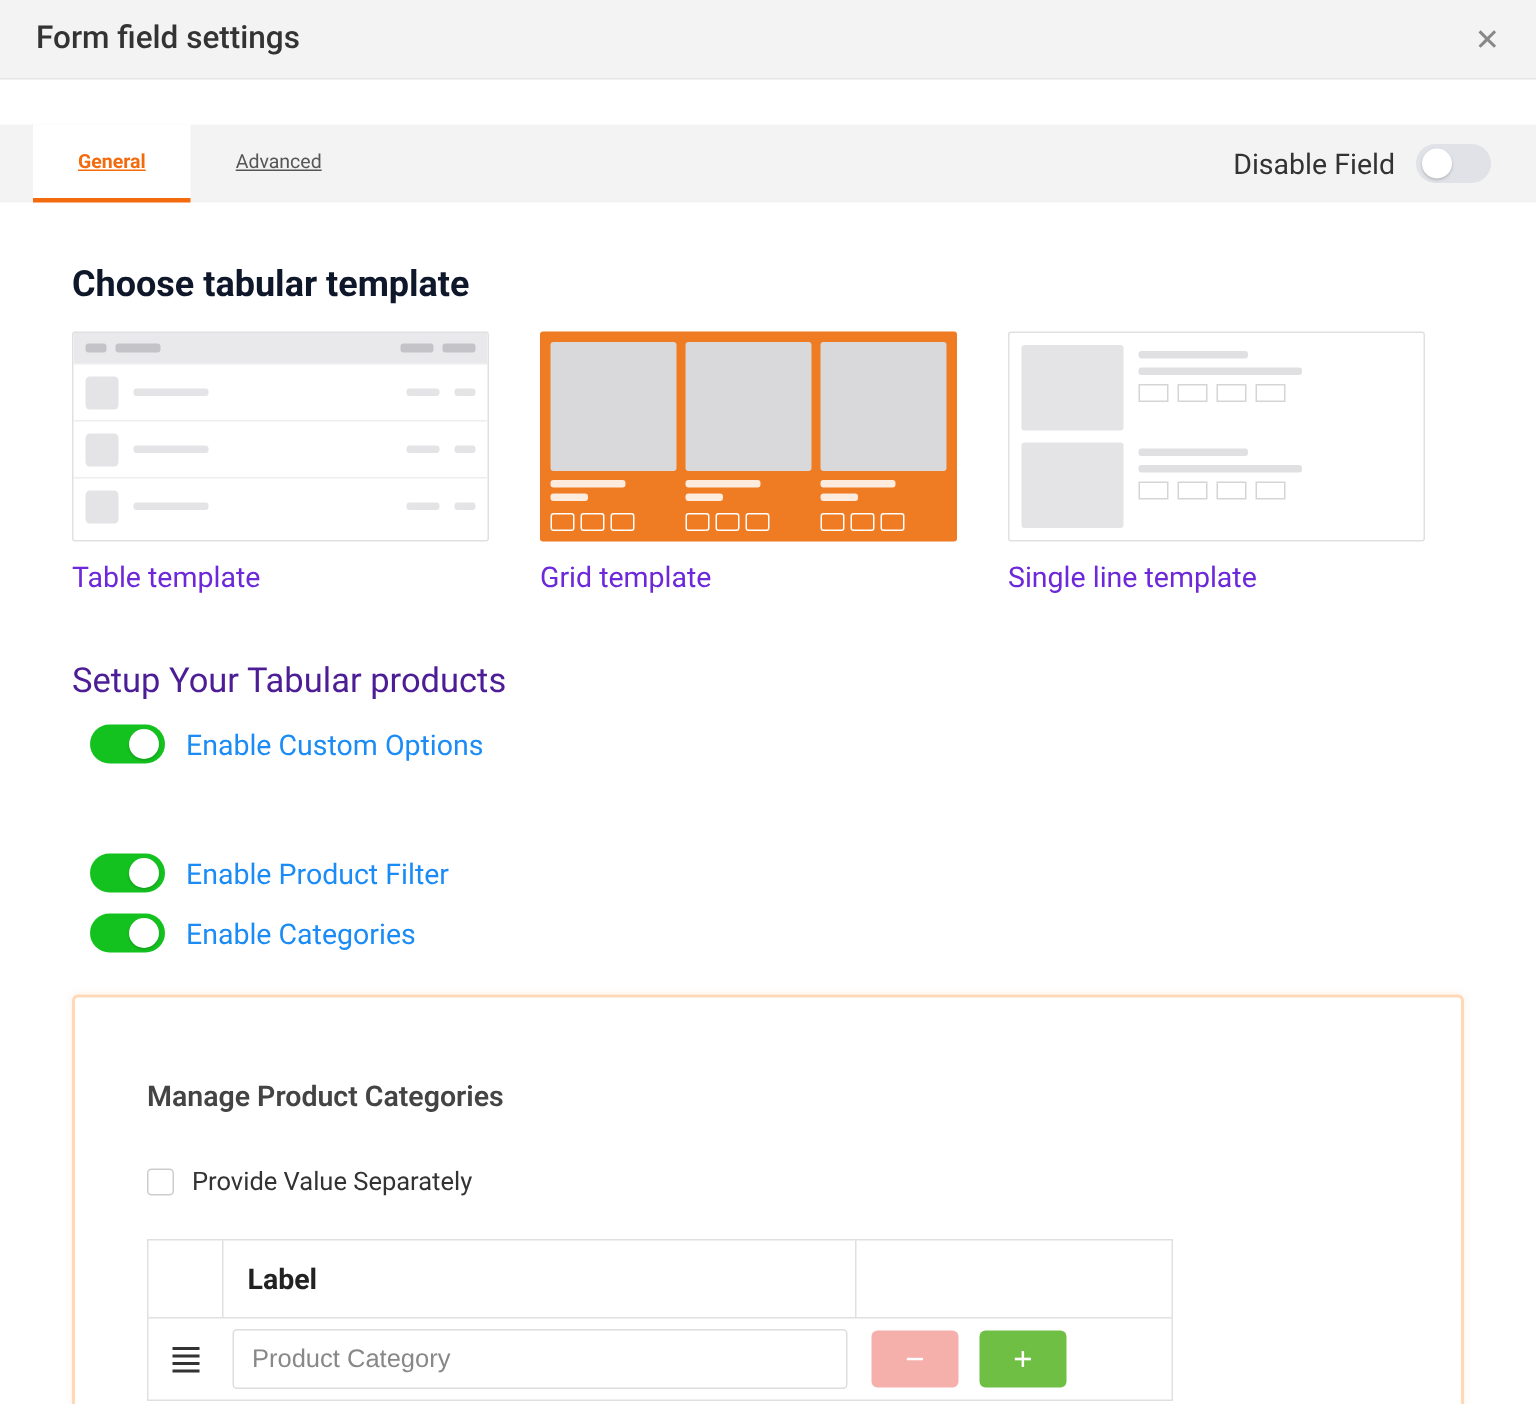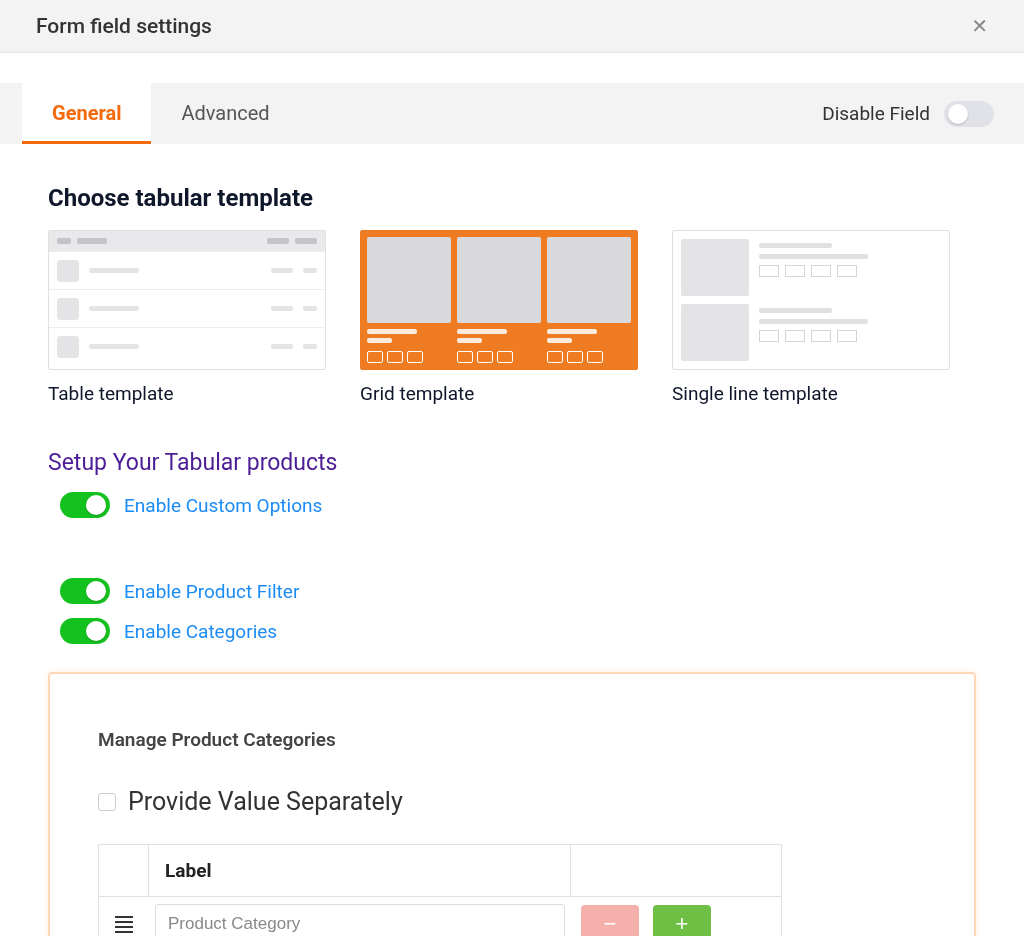--- a/index.html
+++ b/index.html
@@ -8,21 +8,21 @@
     font-family: -apple-system, BlinkMacSystemFont, "Segoe UI", Roboto, sans-serif;
     background: #fff;
     color: #222;
     width: 1024px;
   }
 
   
   .header {
     background: #f3f3f3;
     border-bottom: 1px solid #e6e6e6;
-    padding: 14px 36px;
+    padding: 14px 24px;
     display: flex;
     align-items: center;
     justify-content: space-between;
   }
   .header h1 {
     margin: 0;
     font-size: 21px;
     font-weight: 500;
     color: #333;
   }
@@ -35,23 +35,24 @@
   
   .tabs-row {
     display: flex;
     align-items: stretch;
     background: #f3f3f3;
     padding-left: 22px;
     margin-top: 30px;
   }
   .tab {
     padding: 18px 30px 16px;
-    font-size: 20px;
+    font-size: 13px;
     color: #555;
     cursor: pointer;
+    text-decoration: underline;
   }
   .tab.active {
     background: #fff;
     color: #f36b0d;
     font-weight: 700;
     border-bottom: 3px solid #f36b0d;
   }
   .tabs-right {
     margin-left: auto;
     display: flex;
@@ -95,21 +96,21 @@
     margin: 12px 0 18px;
     color: #0f172a;
   }
 
   .templates {
     display: flex;
     gap: 34px;
     margin-bottom: 44px;
   }
   .tmpl-col { display:flex; flex-direction:column; gap:12px; }
-  .tmpl-label { font-size: 19px; color:#0f172a; }
+  .tmpl-label { font-size: 19px; color:#6d28d9; }
   .tmpl-thumb {
     width: 278px;
     height: 140px;
     border: 1px solid #e0e0e0;
     border-radius: 2px;
     background:#fff;
     cursor:pointer;
     overflow:hidden;
     position:relative;
   }
@@ -158,21 +159,21 @@
     box-shadow: 0 0 6px rgba(239,123,35,0.12);
   }
   .panel h3{
     font-size:19px;
     font-weight:600;
     color:#444;
     margin:0 0 36px;
   }
   .checkbox-row{ display:flex; align-items:center; gap:12px; margin-bottom:28px;}
   .fake-check{ width:18px; height:18px; border:1px solid #ccc; border-radius:3px; cursor:pointer;}
-  .checkbox-row span{ font-size:25px; color:#333;}
+  .checkbox-row span{ font-size:17px; color:#333;}
 
   .cat-table{
     border:1px solid #e0e0e0;
     width: 684px;
   }
   .cat-head{ display:flex; }
   .cat-head .c1{ width:50px; border-right:1px solid #e0e0e0;}
   .cat-head .c2{ flex:1; padding:14px 16px; font-size:19px; font-weight:700; border-right:1px solid #e0e0e0;}
   .cat-head .c3{ width:210px;}
   .cat-body{ display:flex; border-top:1px solid #e0e0e0; align-items:center;}

